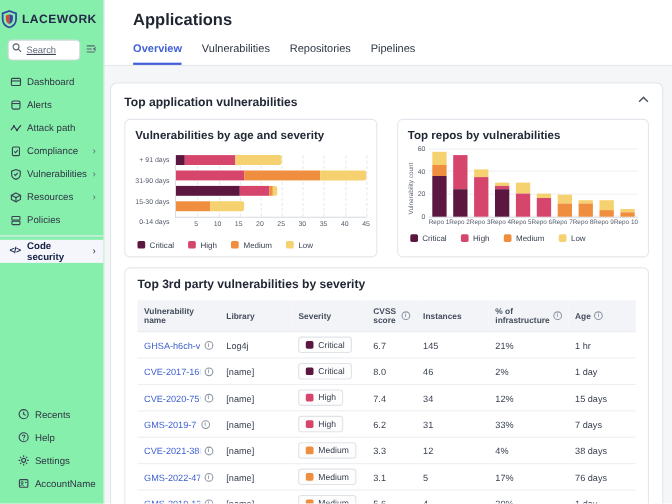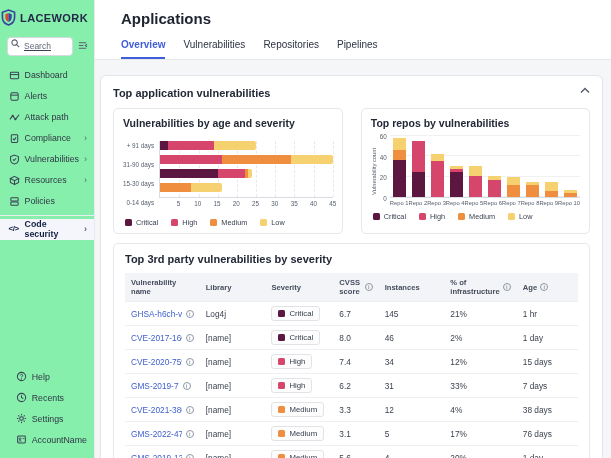--- a/index.html
+++ b/index.html
@@ -199,34 +199,34 @@
       <span>Code security</span>
       <span class="chev">›</span>
     </div>
   </nav>
 
   <nav class="nav nav-footer">
     <div class="nav-item">
       <span class="ico">
         <svg width="11" height="11" viewBox="0 0 12 12">
             <circle cx="6" cy="6" r="4.5" fill="none" stroke="#3a4254" stroke-width="1.1"></circle>
+            <polyline points="6,3.5 6,6 8,7.2" fill="none" stroke="#3a4254" stroke-width="1.1"></polyline>
+          </svg>
+      </span>
+      <span>Recents</span>
+    </div>
+    <div class="nav-item">
+      <span class="ico">
+        <svg width="11" height="11" viewBox="0 0 12 12">
+            <circle cx="6" cy="6" r="4.5" fill="none" stroke="#3a4254" stroke-width="1.1"></circle>
             <path d="M4.7 4.8 C4.7 3.3 7.3 3.3 7.3 4.8 C7.3 5.8 6 5.8 6 6.9" fill="none" stroke="#3a4254" stroke-width="1"></path>
             <circle cx="6" cy="8.6" r="0.6" fill="#3a4254"></circle>
           </svg>
       </span>
       <span>Help</span>
-    </div>
-    <div class="nav-item">
-      <span class="ico">
-        <svg width="11" height="11" viewBox="0 0 12 12">
-            <circle cx="6" cy="6" r="4.5" fill="none" stroke="#3a4254" stroke-width="1.1"></circle>
-            <polyline points="6,3.5 6,6 8,7.2" fill="none" stroke="#3a4254" stroke-width="1.1"></polyline>
-          </svg>
-      </span>
-      <span>Recents</span>
     </div>
     <div class="nav-item">
       <span class="ico">
         <svg width="11" height="11" viewBox="0 0 12 12">
             <circle cx="6" cy="6" r="2" fill="none" stroke="#3a4254" stroke-width="1.1"></circle>
             <g stroke="#3a4254" stroke-width="1.1">
               <line x1="6" y1="1" x2="6" y2="2.6"></line>
               <line x1="6" y1="9.4" x2="6" y2="11"></line>
               <line x1="1" y1="6" x2="2.6" y2="6"></line>
               <line x1="9.4" y1="6" x2="11" y2="6"></line>

